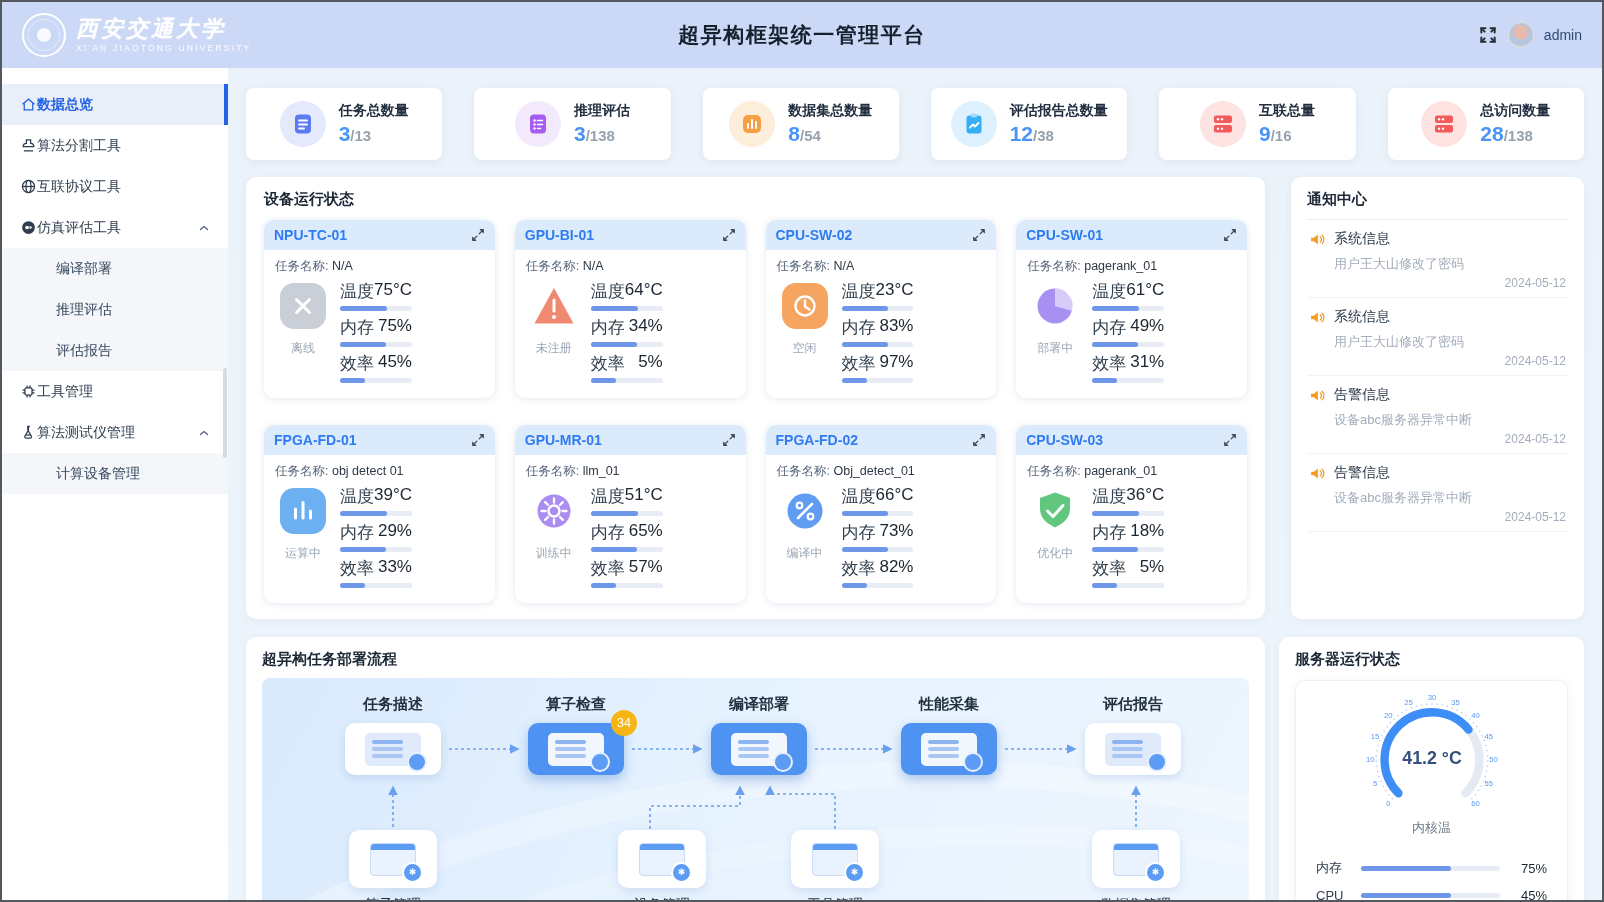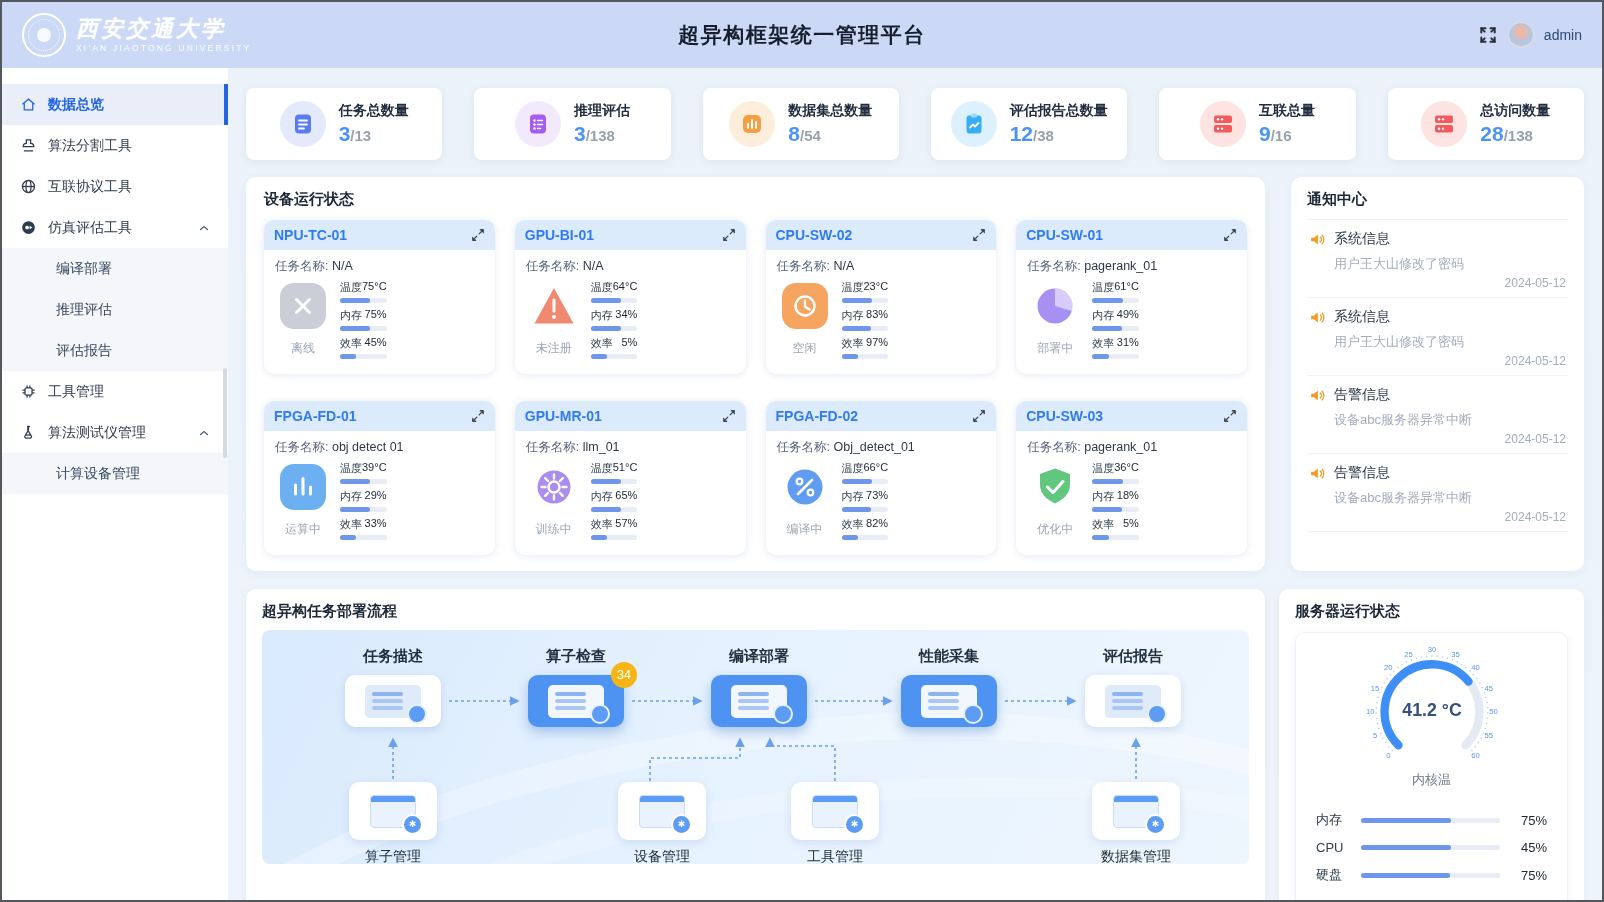--- a/index.html
+++ b/index.html
@@ -17,21 +17,21 @@
   .app-title { flex:1; text-align:center; font-size:21px; font-weight:bold; color:#151f2d; letter-spacing:1.5px; }
   .header-right { width:330px; display:flex; justify-content:flex-end; align-items:center; gap:10px; }
   .fs-icon { width:20px; height:20px; color:#2b2f36; cursor:pointer; }
   .avatar { width:26px; height:26px; border-radius:50%; background:radial-gradient(circle at 50% 38%, #e8b9ad 0 38%, #b7c6de 39% 70%, #c8d4e8 71%); border:1px solid #e6ddd6; }
   .admin-name { font-size:14px; color:#2c4a77; }
 
   
   .body-row { display:flex; height:832px; }
   aside { width:226px; background:#fff; padding-top:16px; position:relative; flex:none; }
   .sb-scroll { position:absolute; right:1px; top:300px; width:4px; height:90px; border-radius:2px; background:#d6dae1; }
-  .menu-item { height:41px; display:flex; align-items:center; gap:11px; padding:0 18px; font-size:14px; color:#2e3c4e; position:relative; cursor:pointer; }
+  .menu-item { height:41px; display:flex; align-items:center; padding:0 18px; font-size:14px; color:#2e3c4e; position:relative; cursor:pointer; }
   .menu-item .mi-icon { width:17px; height:17px; flex:none; }
   .menu-item.active { background:#e9eef8; color:#2364e6; font-weight:bold; }
   .menu-item.active::after { content:""; position:absolute; right:0; top:0; bottom:0; width:4px; background:#2364e6; }
   .chev { margin-left:auto; width:12px; height:12px; color:#51617a; }
   .submenu { background:#f4f6f9; }
   .submenu .menu-item { padding-left:54px; color:#394a60; }
 
   main { flex:1; padding:20px 18px 10px 18px; background:linear-gradient(180deg,#ebf2f9, #eef4fb); overflow:hidden; }
 
   
@@ -53,21 +53,21 @@
   .dc-name { color:#2f7bf0; font-weight:bold; font-size:14px; }
   .expand-icon { width:14px; height:14px; color:#3c4655; cursor:pointer; }
   .dc-body { padding:8px 11px 10px; }
   .dc-task { font-size:12.5px; color:#56657a; margin-bottom:5px; }
   .dc-task b { color:#2e3947; font-weight:normal; }
   .dc-main { display:flex; gap:9px; }
   .dc-left { width:56px; text-align:center; flex:none; }
   .dc-icon { width:46px; height:46px; margin:3px auto 11px; }
   .dc-status { font-size:12px; color:#9aa6b4; }
   .metric { margin-bottom:5px; }
-  .metric-row { display:flex; justify-content:space-between; font-size:11px; color:#32404f; }
+  .metric-row { display:flex; justify-content:space-between; font-size:17px; color:#32404f; }
   .metric-row .mv { color:#1c2631; }
   .bar { height:5px; background:#e8edf5; border-radius:3px; margin-top:3px; }
   .bar-fill { height:100%; border-radius:3px; background:#6e96e9; }
 
   .notif-panel { flex:1; padding:13px 16px 8px; }
   .notif-panel .panel-title { border-bottom:1px solid #edf0f4; padding-bottom:10px; }
   .notif-item { padding:10px 2px 7px; border-bottom:1px solid #f0f3f7; }
   .notif-head { display:flex; align-items:center; gap:8px; font-size:14px; color:#2b3948; }
   .notif-desc { margin:7px 0 3px 25px; font-size:13px; color:#a3adbb; }
   .notif-date { text-align:right; font-size:12px; color:#a3adbb; }

